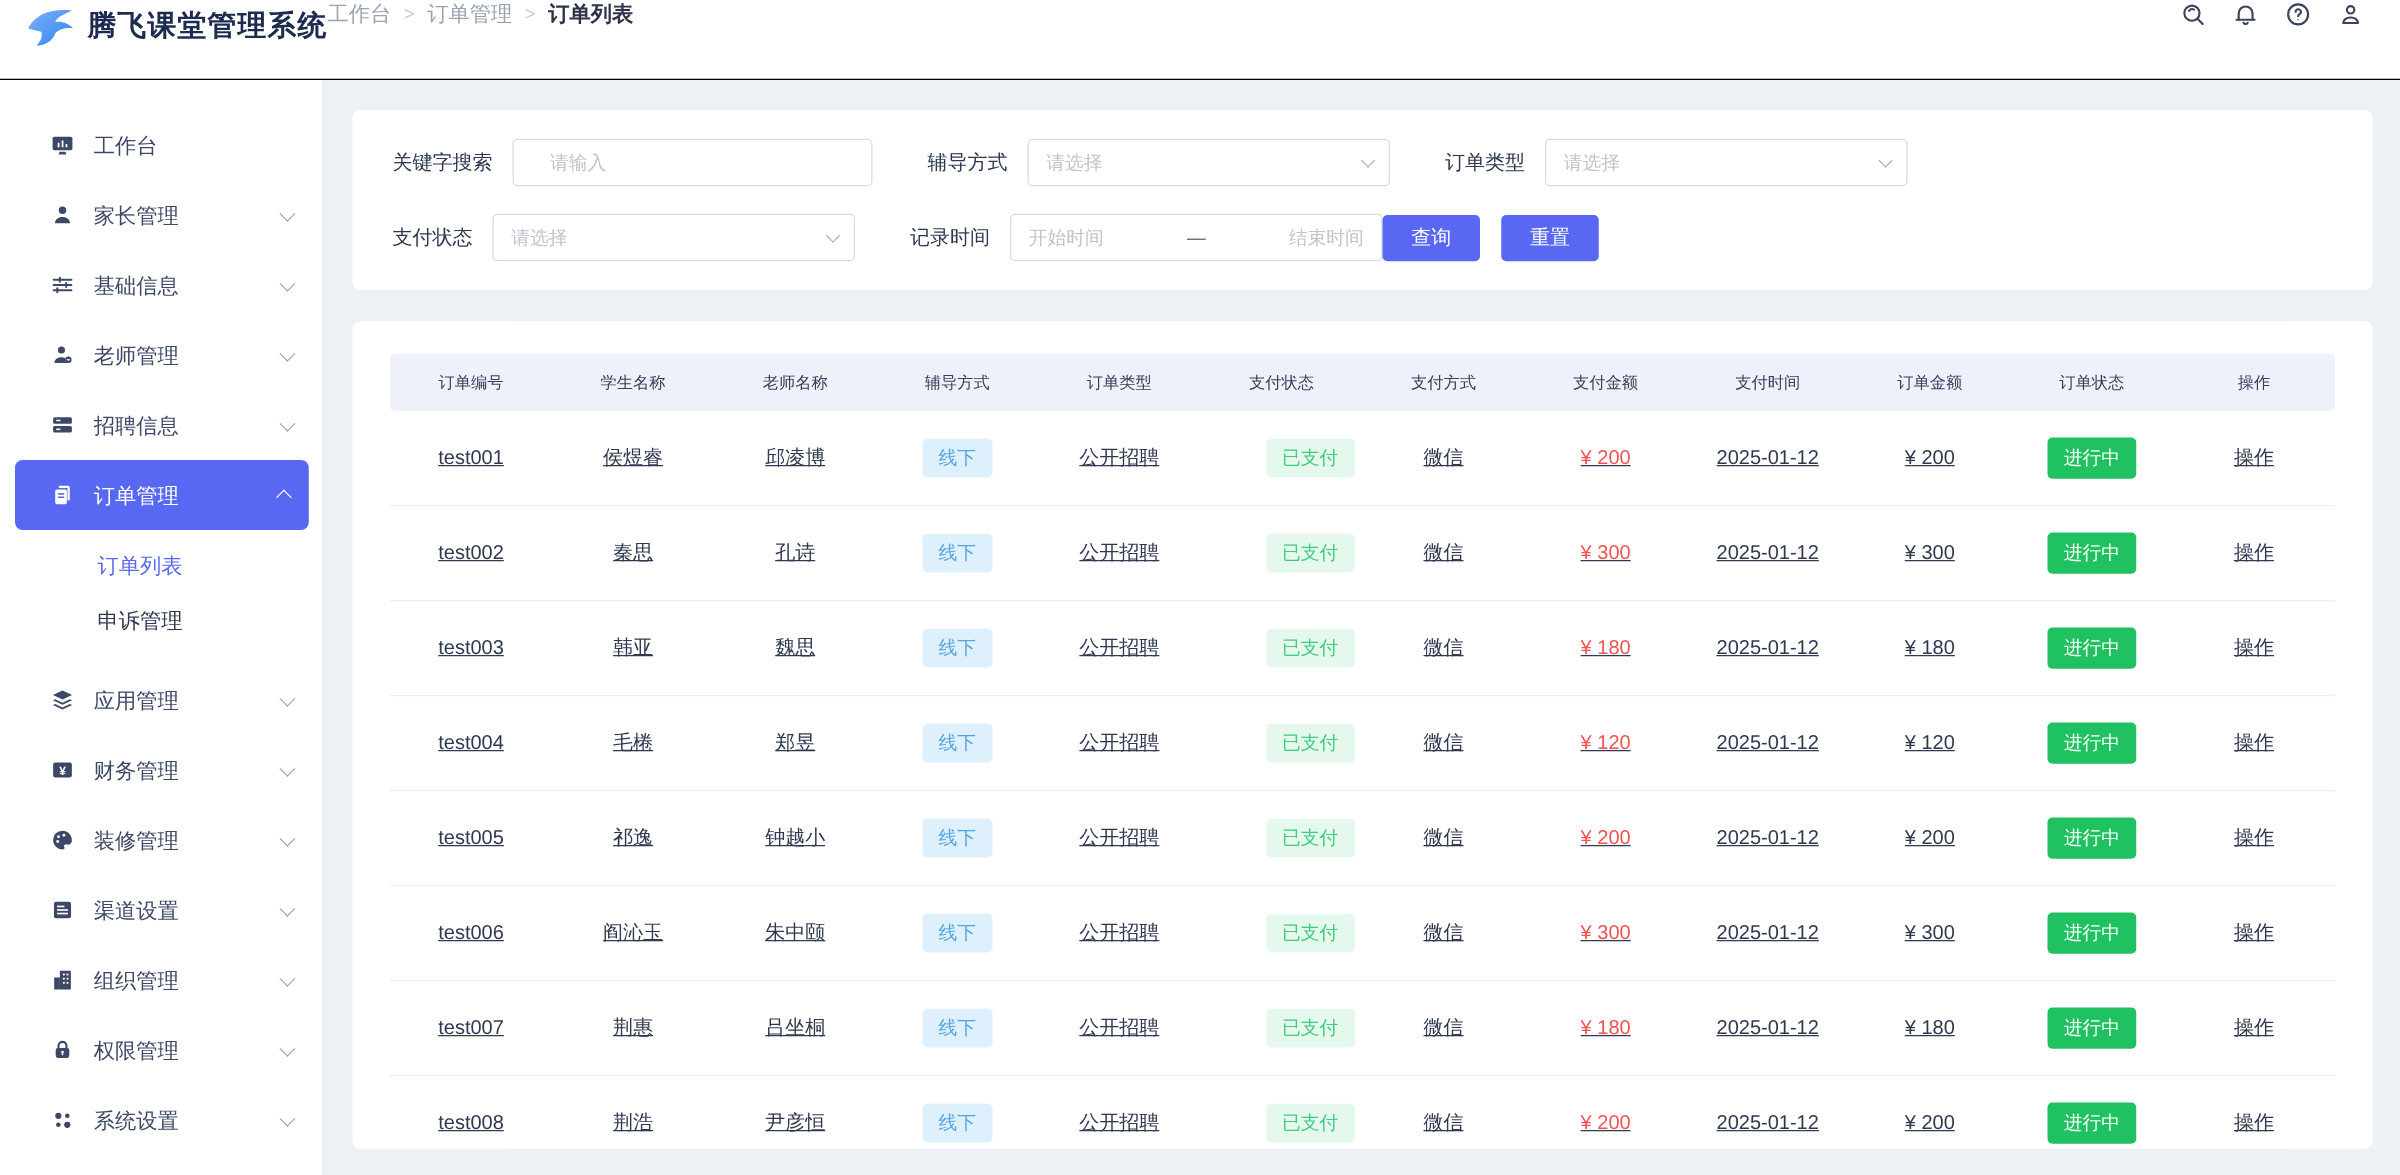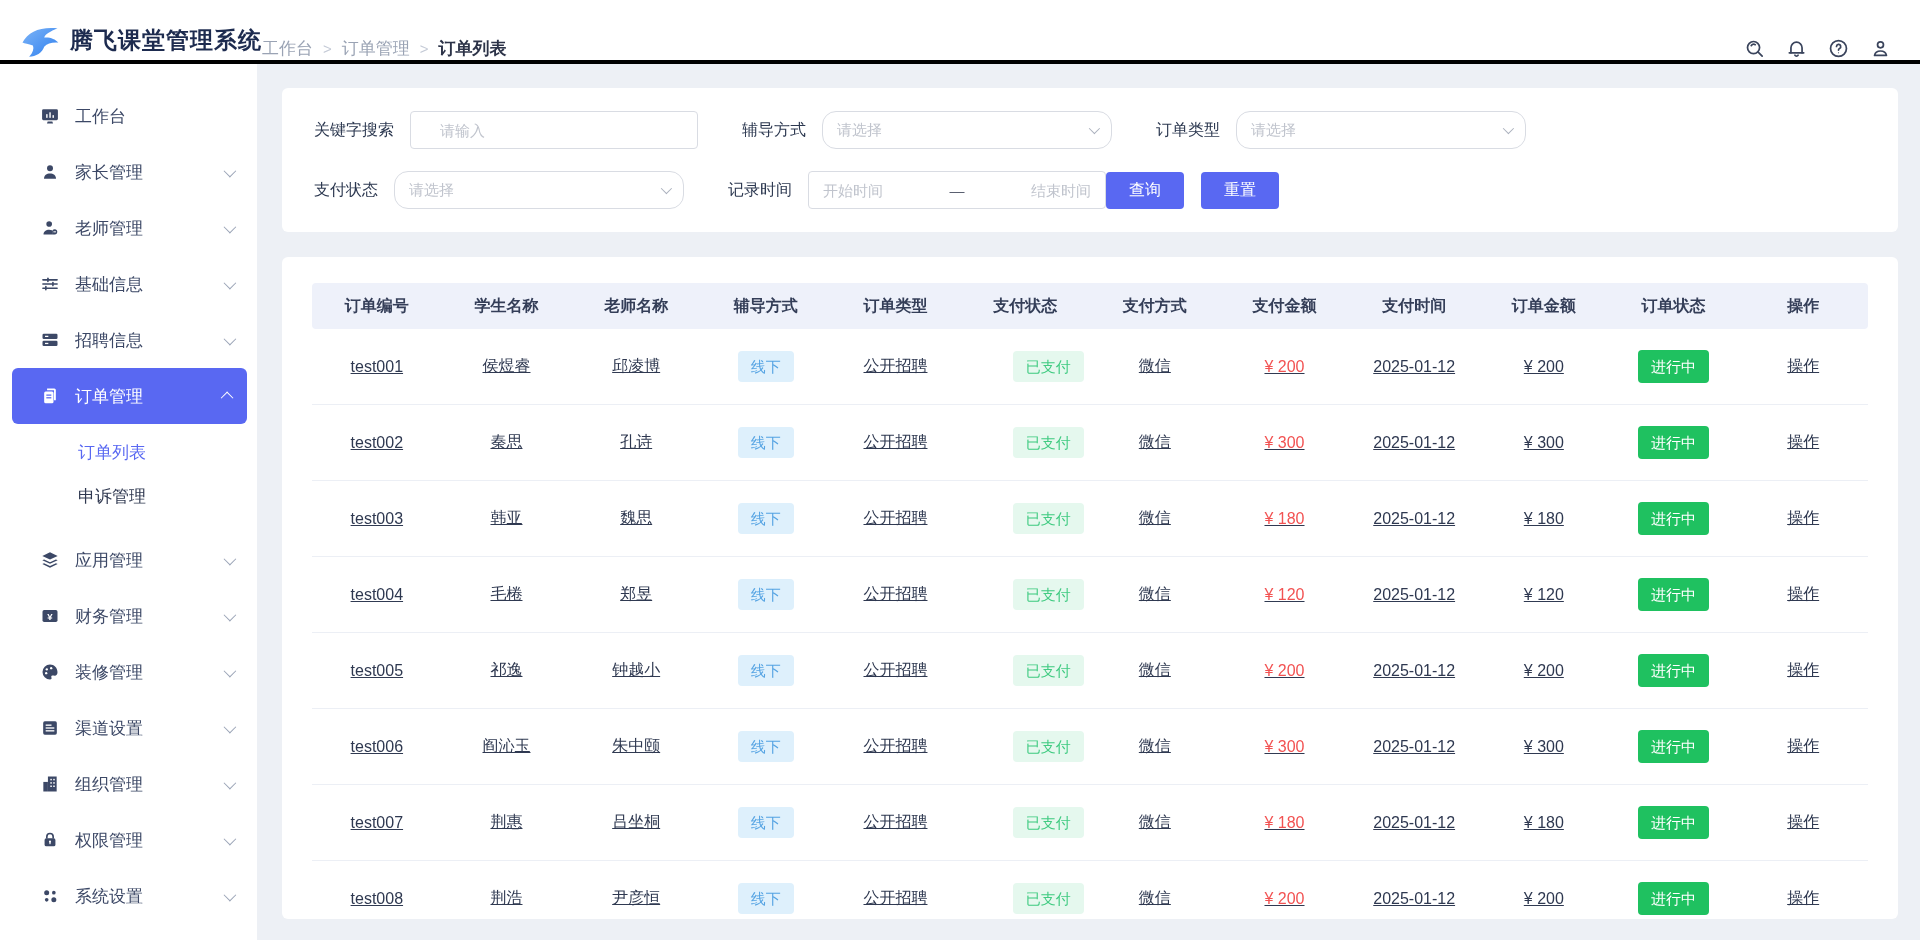--- a/index.html
+++ b/index.html
@@ -1,20 +1,20 @@
 <!DOCTYPE html>
 <html style="--accent: #5968f2; --page-bg: #edf0f5; --text-dark: #303a52; --text-gray: #9aa3b4; --badge-blue-bg: #def0fc; --badge-blue-text: #56a4e3; --badge-green-bg: #e5f8ee; --badge-green-text: #41cb82; --green-solid: #1fc160; --red: #f25252;"><head>
 <meta charset="utf-8">
 <style>
   * { margin:0; padding:0; box-sizing:border-box; }
   html,body { width:1920px; height:940px; overflow:hidden; }
   body { font-family:"Liberation Sans","DejaVu Sans",sans-serif; background:var(--page-bg,#edf0f5); color:var(--text-dark,#303a52); }
 
   
-  .header { position:fixed; top:0; left:0; width:1920px; height:64px; background:#fff; display:flex; align-items:flex-end; z-index:20; border-bottom:4px solid #000000; }
+  .header { position:fixed; top:0; left:0; width:1920px; height:64px; background:#fff; display:flex; align-items:flex-start; z-index:20; border-bottom:1px solid #000000; }
   .logo-wrap { display:flex; align-items:center; padding-left:18px; width:262px; }
   .logo-ico { width:46px; height:40px; margin-right:8px; }
   .logo-text { font-size:23px; font-weight:bold; color:#1d2b4f; letter-spacing:1px; white-space:nowrap; }
   .breadcrumb { display:flex; align-items:center; font-size:17px; color:var(--text-gray,#9aa3b4); gap:10px; }
   .breadcrumb .sep { color:#c4cad6; font-size:15px; }
   .breadcrumb .crumb.last { color:#2c3348; font-weight:bold; }
   .header-right { margin-left:auto; display:flex; align-items:center; gap:19px; padding-right:28px; color:#3a445c; }
   .hicon { width:23px; height:23px; cursor:pointer; }
   .hicon svg { width:100%; height:100%; }
 
@@ -40,34 +40,34 @@
   .card { background:#fff; border-radius:6px; }
   .filter-card { padding:23px 0 23px 32px; }
   .filter-row { display:flex; align-items:center; }
   .filter-row + .filter-row { margin-top:22px; }
   .fgroup { display:flex; align-items:center; }
   .fgroup + .fgroup { margin-left:44px; }
   .flabel { font-size:16px; color:#2c3850; font-weight:500; margin-right:16px; white-space:nowrap; }
   .finput, .fselect, .frange { height:38px; border:1px solid #d9dce3; border-radius:4px; background:#fff; font-size:15px; }
   .finput { width:288px; padding:0 29px; color:#303a52; outline:none; }
   .finput::placeholder { color:#c0c4cd; }
-  .fselect { width:290px; display:flex; align-items:center; padding:16px 14px; color:#c0c4cd; cursor:pointer;border-radius:14px; }
+  .fselect { width:290px; display:flex; align-items:center; padding:16px 14px; color:#c0c4cd; cursor:pointer; }
   .fselect .chev { margin-left:auto; width:8px; height:8px; border-color:#aab0bd; }
   .frange { width:298px; display:flex; align-items:center; padding:0 14px; }
   .frange input { border:none; outline:none; width:96px; font-size:15px; color:#303a52; background:transparent; }
   .frange input::placeholder { color:#c0c4cd; }
   .frange input.end { text-align:right; }
   .frange .dash { flex:1; text-align:center; color:#5a6070; font-size:15px; }
   .btns { display:flex; gap:17px; }
   .btn { height:37px; border:none; border-radius:4px; background:var(--accent,#5968f2); color:#fff; font-size:16px; cursor:pointer; padding:0 23px; font-family:inherit; }
 
   
   .table-card { margin-top:25px; padding:26px 30px; height:662px; overflow:hidden; }
   .thead { display:grid; grid-template-columns:repeat(12,1fr); background:#eef1fa; border-radius:4px; height:46px; align-items:center; }
-  .th { text-align:center; font-size:16px; font-weight:700; color:#343e58; }
+  .th { text-align:center; font-size:13px; font-weight:400; color:#343e58; }
   .tr { display:grid; grid-template-columns:repeat(12,1fr); height:76px; align-items:center; border-bottom:1px solid #eceff5;text-decoration:underline; }
   .td { text-align:center; font-size:16px; color:#2e3850; }
   .td.red { color:var(--red,#f25252); }
   .td.action { cursor:pointer; }
   .badge { display:inline-block; font-size:15px; line-height:1; padding:8px 13px; border-radius:4px; }
   .badge.mode { background:var(--badge-blue-bg,#def0fc); color:var(--badge-blue-text,#56a4e3); }
   .badge.paid { background:var(--badge-green-bg,#e5f8ee); color:var(--badge-green-text,#41cb82);margin-left:46px; }
   .badge.status { background:var(--green-solid,#1fc160); color:#fff; padding:9px 13px; }
 </style>
 </head>
@@ -134,42 +134,42 @@
         <svg viewBox="0 0 24 24">
           <circle cx="12" cy="7.4" r="3.6" fill="currentColor"></circle>
           <path fill="currentColor" d="M4.8 20c0-3.8 3.2-6.1 7.2-6.1s7.2 2.3 7.2 6.1z"></path>
         </svg>
       </span>
       <span>家长管理</span>
       <span class="chev down"></span>
     </div>
     <div class="menu-item">
       <span class="icon">
-        <svg viewBox="0 0 24 24">
-          <circle cx="11" cy="7.2" r="3.4" fill="currentColor"></circle>
-          <path fill="currentColor" d="M4.2 19.8c0-3.5 3-5.7 6.8-5.7 1.2 0 2.4.2 3.4.7a4.3 4.3 0 0 0 3.9 5z"></path>
-          <circle cx="17.6" cy="16.6" r="3.1" fill="currentColor"></circle>
-          <rect x="16.1" y="16" width="3" height="1.2" class="knock"></rect>
-        </svg>
-      </span>
-      <span>老师管理</span>
-      <span class="chev down"></span>
-    </div>
-    <div class="menu-item">
-      <span class="icon">
         <svg viewBox="0 0 24 24" fill="none" stroke="currentColor" stroke-width="1.9" stroke-linecap="round">
           <path d="M3.5 7h17"></path>
           <path d="M3.5 12h17"></path>
           <path d="M3.5 17h17"></path>
           <path d="M9.5 5.1v3.8"></path>
           <path d="M15.5 10.1v3.8"></path>
           <path d="M7 15.1v3.8"></path>
         </svg>
       </span>
       <span>基础信息</span>
+      <span class="chev down"></span>
+    </div>
+    <div class="menu-item">
+      <span class="icon">
+        <svg viewBox="0 0 24 24">
+          <circle cx="11" cy="7.2" r="3.4" fill="currentColor"></circle>
+          <path fill="currentColor" d="M4.2 19.8c0-3.5 3-5.7 6.8-5.7 1.2 0 2.4.2 3.4.7a4.3 4.3 0 0 0 3.9 5z"></path>
+          <circle cx="17.6" cy="16.6" r="3.1" fill="currentColor"></circle>
+          <rect x="16.1" y="16" width="3" height="1.2" class="knock"></rect>
+        </svg>
+      </span>
+      <span>老师管理</span>
       <span class="chev down"></span>
     </div>
     <div class="menu-item">
       <span class="icon">
         <svg viewBox="0 0 24 24">
           <rect x="3" y="4.5" width="18" height="6.3" rx="1.5" fill="currentColor"></rect>
           <rect x="3" y="13" width="18" height="6.3" rx="1.5" fill="currentColor"></rect>
           <rect x="6" y="6.9" width="4" height="1.5" class="knock"></rect>
           <rect x="6" y="15.4" width="4" height="1.5" class="knock"></rect>
         </svg>

